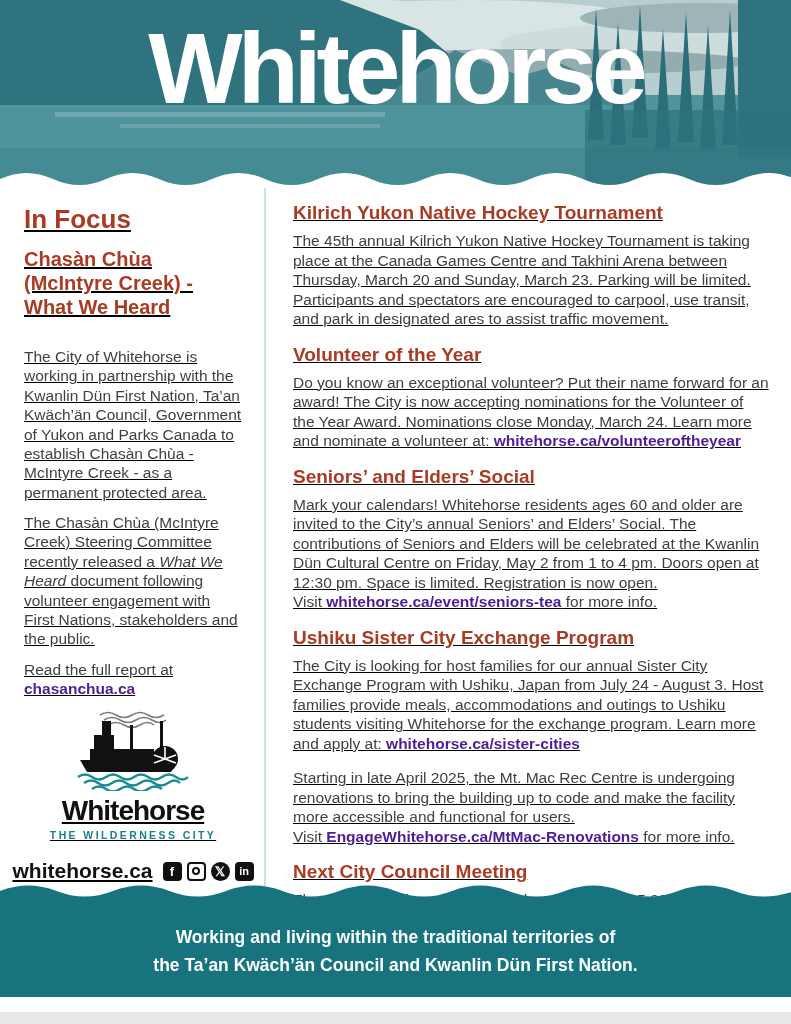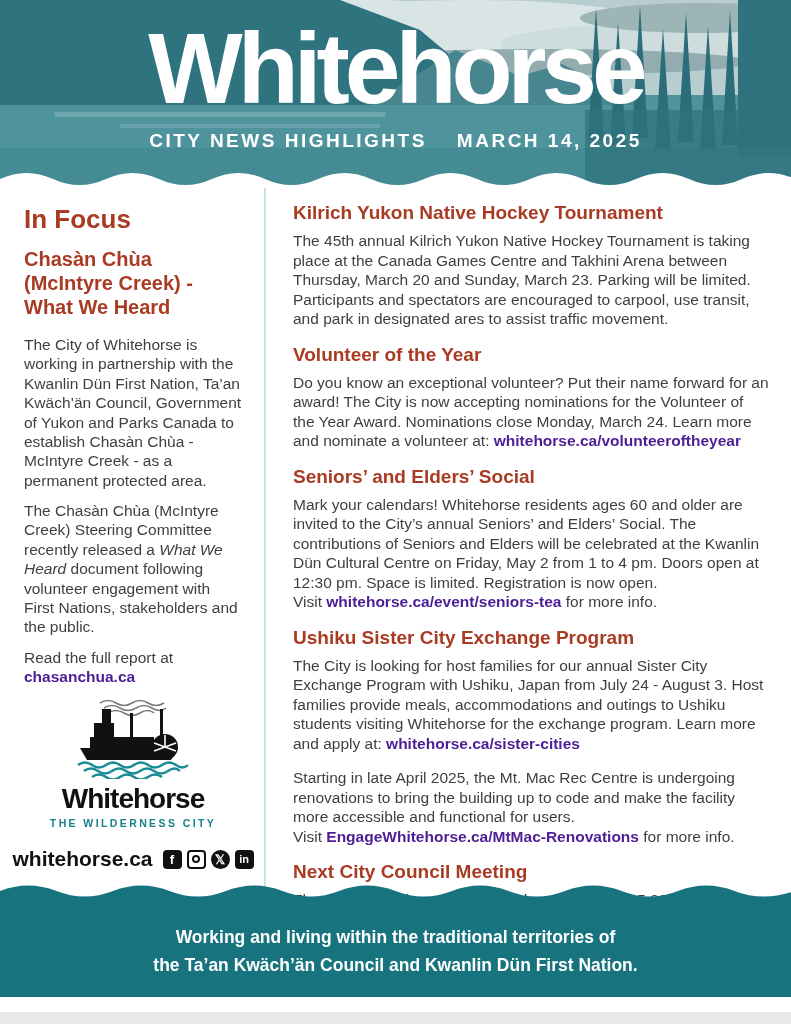--- a/index.html
+++ b/index.html
@@ -19,28 +19,29 @@
   .masthead-sub {
     position:absolute; top:130px; left:0; width:100%;
     display:flex; justify-content:center; gap:30px;
     color:#ffffff; font-weight:bold; font-size:19px; letter-spacing:2.5px;
   }
   .wave-top { position:absolute; bottom:-1px; left:0; }
   
   .content {
     position:absolute; top:188px; left:0; right:0; bottom:96px;
     display:flex;
+    text-decoration:underline;
   }
   .col-left {
     width:266px; padding:16px 22px 0 24px;
     border-right:2px solid #c9e2e8; height:716px;
   }
   .col-right { flex:1; padding:14px 22px 0 27px; }
   h1.infocus { color:#a93b23; font-size:26px; margin-bottom:12px; }
-  h2.article-title { color:#a93b23; font-size:20px; line-height:1.2; margin-bottom:16px; }
+  h2.article-title { color:#a93b23; font-size:20px; line-height:1.2; margin-bottom:28px; }
   .col-left p { color:#3f3f3f; font-size:15.5px; line-height:1.25; margin-bottom:11px; }
   .col-left p .ital { font-style:italic; }
   a.tlink { color:#4c1d95; font-weight:bold; text-decoration:none; }
   
   .logo-block { text-align:center; margin-top:6px; }
   .logo-word { font-size:28px; font-weight:bold; color:#111111; letter-spacing:-1px; line-height:1; margin-top:2px; }
   .logo-tag { font-size:10.5px; font-weight:bold; color:#16808c; letter-spacing:2.4px; margin-top:4px; }
   .site-row {
     margin-top:18px; display:flex; align-items:center; justify-content:center; gap:10px;
   }
@@ -93,24 +94,20 @@
         <polygon points="700,150 708,25 716,150"></polygon>
         <polygon points="722,145 730,10 738,145"></polygon>
       </g>
       <rect x="738" y="0" width="53" height="158" fill="#2e737e"></rect>
       <rect x="0" y="148" width="791" height="42" fill="#3f858f" opacity="0.6"></rect>
       <rect x="585" y="110" width="206" height="80" fill="#2f727d" opacity="0.7"></rect>
       <rect x="55" y="112" width="330" height="5" fill="#8fbac0" opacity="0.5"></rect>
       <rect x="120" y="124" width="260" height="4" fill="#8fbac0" opacity="0.4"></rect>
     </svg>
     <div class="masthead-title">Whitehorse</div>
-    <div class="masthead-sub">
-      <span>CITY NEWS HIGHLIGHTS</span>
-      <span>MARCH 14, 2025</span>
-    </div>
     <svg class="wave-top" width="791" height="24" viewBox="0 0 791 24">
       <path fill="#ffffff" d="M0,12 Q26.5,0 53,12 T106,12 T159,12 T212,12 T265,12 T318,12 T371,12 T424,12 T477,12 T530,12 T583,12 T636,12 T689,12 T742,12 T795,12 L795,26 L0,26 Z"></path>
     </svg>
   </div>
 
   <div class="content">
 
     <div class="col-left">
       <h1 class="infocus">In Focus</h1>
       <h2 class="article-title">Chasàn Chùa (McIntyre Creek) - What We Heard</h2>

